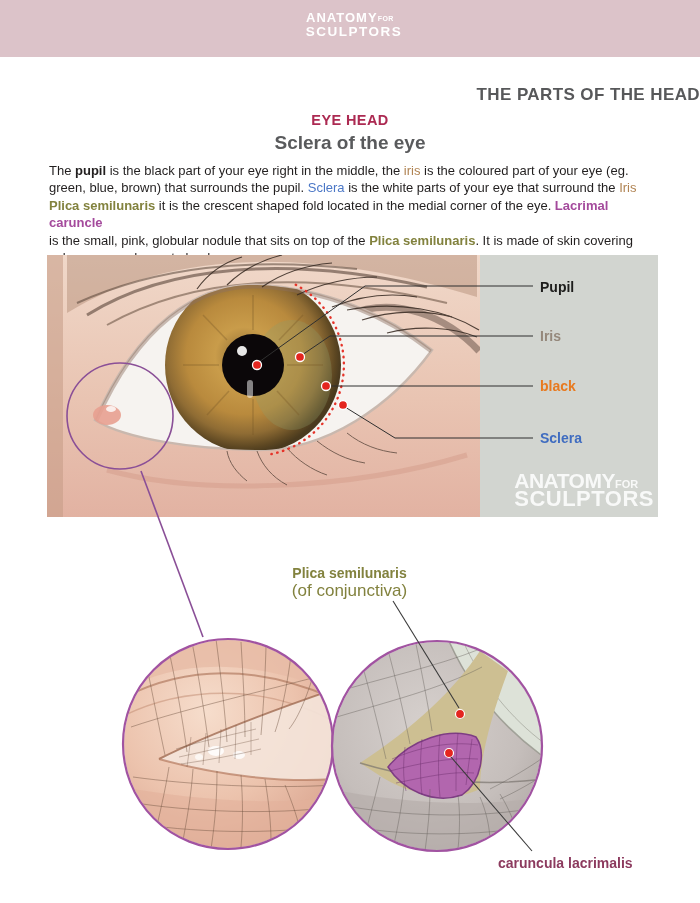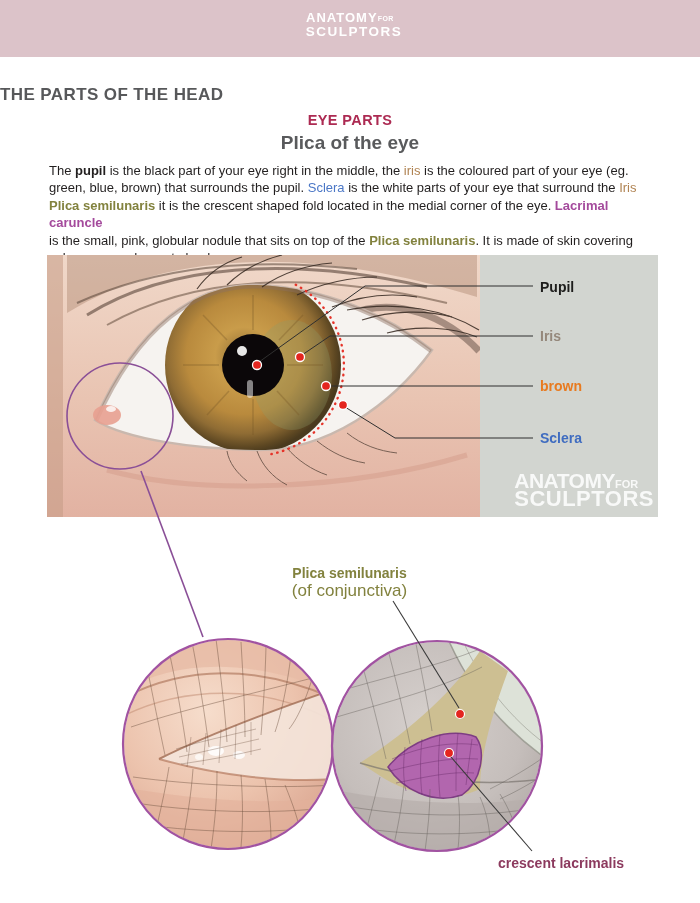--- a/index.html
+++ b/index.html
@@ -6,21 +6,21 @@
   .page{position:relative;width:700px;height:903px;background:#ffffff;font-family:"Liberation Sans",sans-serif;overflow:hidden;}
 
   
   .header-bar{position:absolute;left:0;top:0;width:700px;height:57px;background:#dcc3c9;}
   .logo{position:absolute;left:0;top:11px;width:700px;text-align:center;color:#ffffff;line-height:1.05;}
   .logo .l1{font-size:13px;font-weight:bold;letter-spacing:1px;}
   .logo .l1 .small{font-size:7px;letter-spacing:0.5px;vertical-align:1px;}
   .logo .l2{font-size:13.5px;font-weight:bold;letter-spacing:1.5px;margin-left:8px;}
 
   
-  .title-main{position:absolute;left:0;top:85px;width:700px;text-align:left;font-size:17px;font-weight:bold;color:#57585a;letter-spacing:0.4px;}
+  .title-main{position:absolute;left:0;top:85px;width:700px;text-align:right;font-size:17px;font-weight:bold;color:#57585a;letter-spacing:0.4px;}
   .title-section{position:absolute;left:0;top:112px;width:700px;text-align:center;font-size:14.5px;font-weight:bold;color:#ac2a52;letter-spacing:0.4px;}
   .title-sub{position:absolute;left:0;top:132px;width:700px;text-align:center;font-size:19px;font-weight:bold;color:#595a5c;}
 
   
   .paragraph{position:absolute;left:49px;top:162px;width:608px;font-size:13px;line-height:17.4px;color:#221f1f;}
   .seg-plain{color:#221f1f;}
   .seg-bold{color:#221f1f;font-weight:bold;}
   .seg-iris{color:#b08352;}
   .seg-sclera{color:#4b77c6;}
   .seg-plica{color:#82823e;font-weight:bold;}
@@ -51,22 +51,22 @@
 <div class="page">
 
   <div class="header-bar">
     <div class="logo">
       <div class="l1"><span>ANATOMY</span><span class="small">FOR</span></div>
       <div class="l2">SCULPTORS</div>
     </div>
   </div>
 
   <div class="title-main">THE PARTS OF THE HEAD</div>
-  <div class="title-section">EYE PARTS</div>
-  <div class="title-sub">Plica of the eye</div>
+  <div class="title-section">EYE HEAD</div>
+  <div class="title-sub">Sclera of the eye</div>
 
   <div class="paragraph" id="paragraph"><span class="seg-plain">The </span><span class="seg-bold">pupil</span><span class="seg-plain"> is the black part of your eye right in the middle, the </span><span class="seg-iris">iris</span><span class="seg-plain"> is the coloured part of your eye (eg.</span><br><span class="seg-plain">green, blue, brown) that surrounds the pupil. </span><span class="seg-sclera">Sclera</span><span class="seg-plain"> is the white parts of your eye that surround the </span><span class="seg-iris">Iris</span><br><span class="seg-plica">Plica semilunaris</span><span class="seg-plain"> it is the crescent shaped fold located in the medial corner of the eye. </span><span class="seg-lacrimal">Lacrimal caruncle</span><br><span class="seg-plain">is the small, pink, globular nodule that sits on top of the </span><span class="seg-plica">Plica semilunaris</span><span class="seg-plain">. It is made of skin covering</span><br><span class="seg-plain">sebaceous and sweat glands.</span></div>
 
   <div class="figure">
     <svg width="611" height="262" viewBox="0 0 611 262">
       <defs>
         <linearGradient id="skin" x1="0" y1="0" x2="0" y2="1">
           <stop offset="0" stop-color="#f0d8c9"></stop>
             <stop offset="0.55" stop-color="#e9c4b2"></stop>
             <stop offset="1" stop-color="#e2b2a2"></stop>
@@ -153,21 +153,21 @@
         <circle cx="253" cy="102" r="4.5" fill="#e4251f" stroke="#ffffff" stroke-width="1.3"></circle>
         <circle cx="279" cy="131" r="4.5" fill="#e4251f" stroke="#ffffff" stroke-width="1.3"></circle>
         <circle cx="296" cy="150" r="4.5" fill="#e4251f" stroke="#ffffff" stroke-width="1.3"></circle>
       </g>
 
       <circle cx="73" cy="161" r="53" stroke="#8a4f97" stroke-width="1.6" fill="none"></circle>
     </svg>
 
     <div class="callout-label labels-layer" style="top: 24px; color: rgb(29, 29, 27);">Pupil</div>
     <div class="callout-label labels-layer" style="top: 73px; color: rgb(149, 136, 123);">Iris</div>
-    <div class="callout-label labels-layer" style="top: 123px; color: rgb(232, 122, 31);">brown</div>
+    <div class="callout-label labels-layer" style="top: 123px; color: rgb(232, 122, 31);">black</div>
     <div class="callout-label labels-layer" style="top: 175px; color: rgb(63, 108, 192);">Sclera</div>
 
     <div class="watermark">
       <div class="l1"><span>ANATOMY</span><span class="small">FOR</span></div>
       <div class="l2">SCULPTORS</div>
     </div>
   </div>
 
   <div class="plica-label labels-layer">
     <div class="t">Plica semilunaris</div>
@@ -277,21 +277,21 @@
           <path d="M8,185 C70,198 150,198 208,186"></path>
         <path d="M160,150 C180,140 200,128 214,118"></path>
           <path d="M170,160 C188,152 204,142 214,136"></path>
       </g>
       <circle cx="130" cy="75" r="4.5" fill="#e4251f" stroke="#ffffff" stroke-width="1.2"></circle>
       <circle cx="119" cy="114" r="4.5" fill="#e4251f" stroke="#ffffff" stroke-width="1.2"></circle>
     </g>
     <circle cx="107" cy="107" r="105" stroke="#a153a1" stroke-width="2.2" fill="none"></circle>
   </svg>
 
-  <div class="caruncula-label labels-layer">crescent lacrimalis</div>
+  <div class="caruncula-label labels-layer">caruncula lacrimalis</div>
 
   <svg class="overlay" width="700" height="903" viewBox="0 0 700 903">
     <path d="M141,471 L203,637" stroke="#8a4f97" stroke-width="1.6" fill="none"></path>
     <path d="M393,601 L459,708" stroke="#3a3a3a" stroke-width="1.1" fill="none"></path>
     <path d="M451,757 L532,851" stroke="#3a3a3a" stroke-width="1.1" fill="none"></path>
   </svg>
 
 </div>
 
 </body></html>

